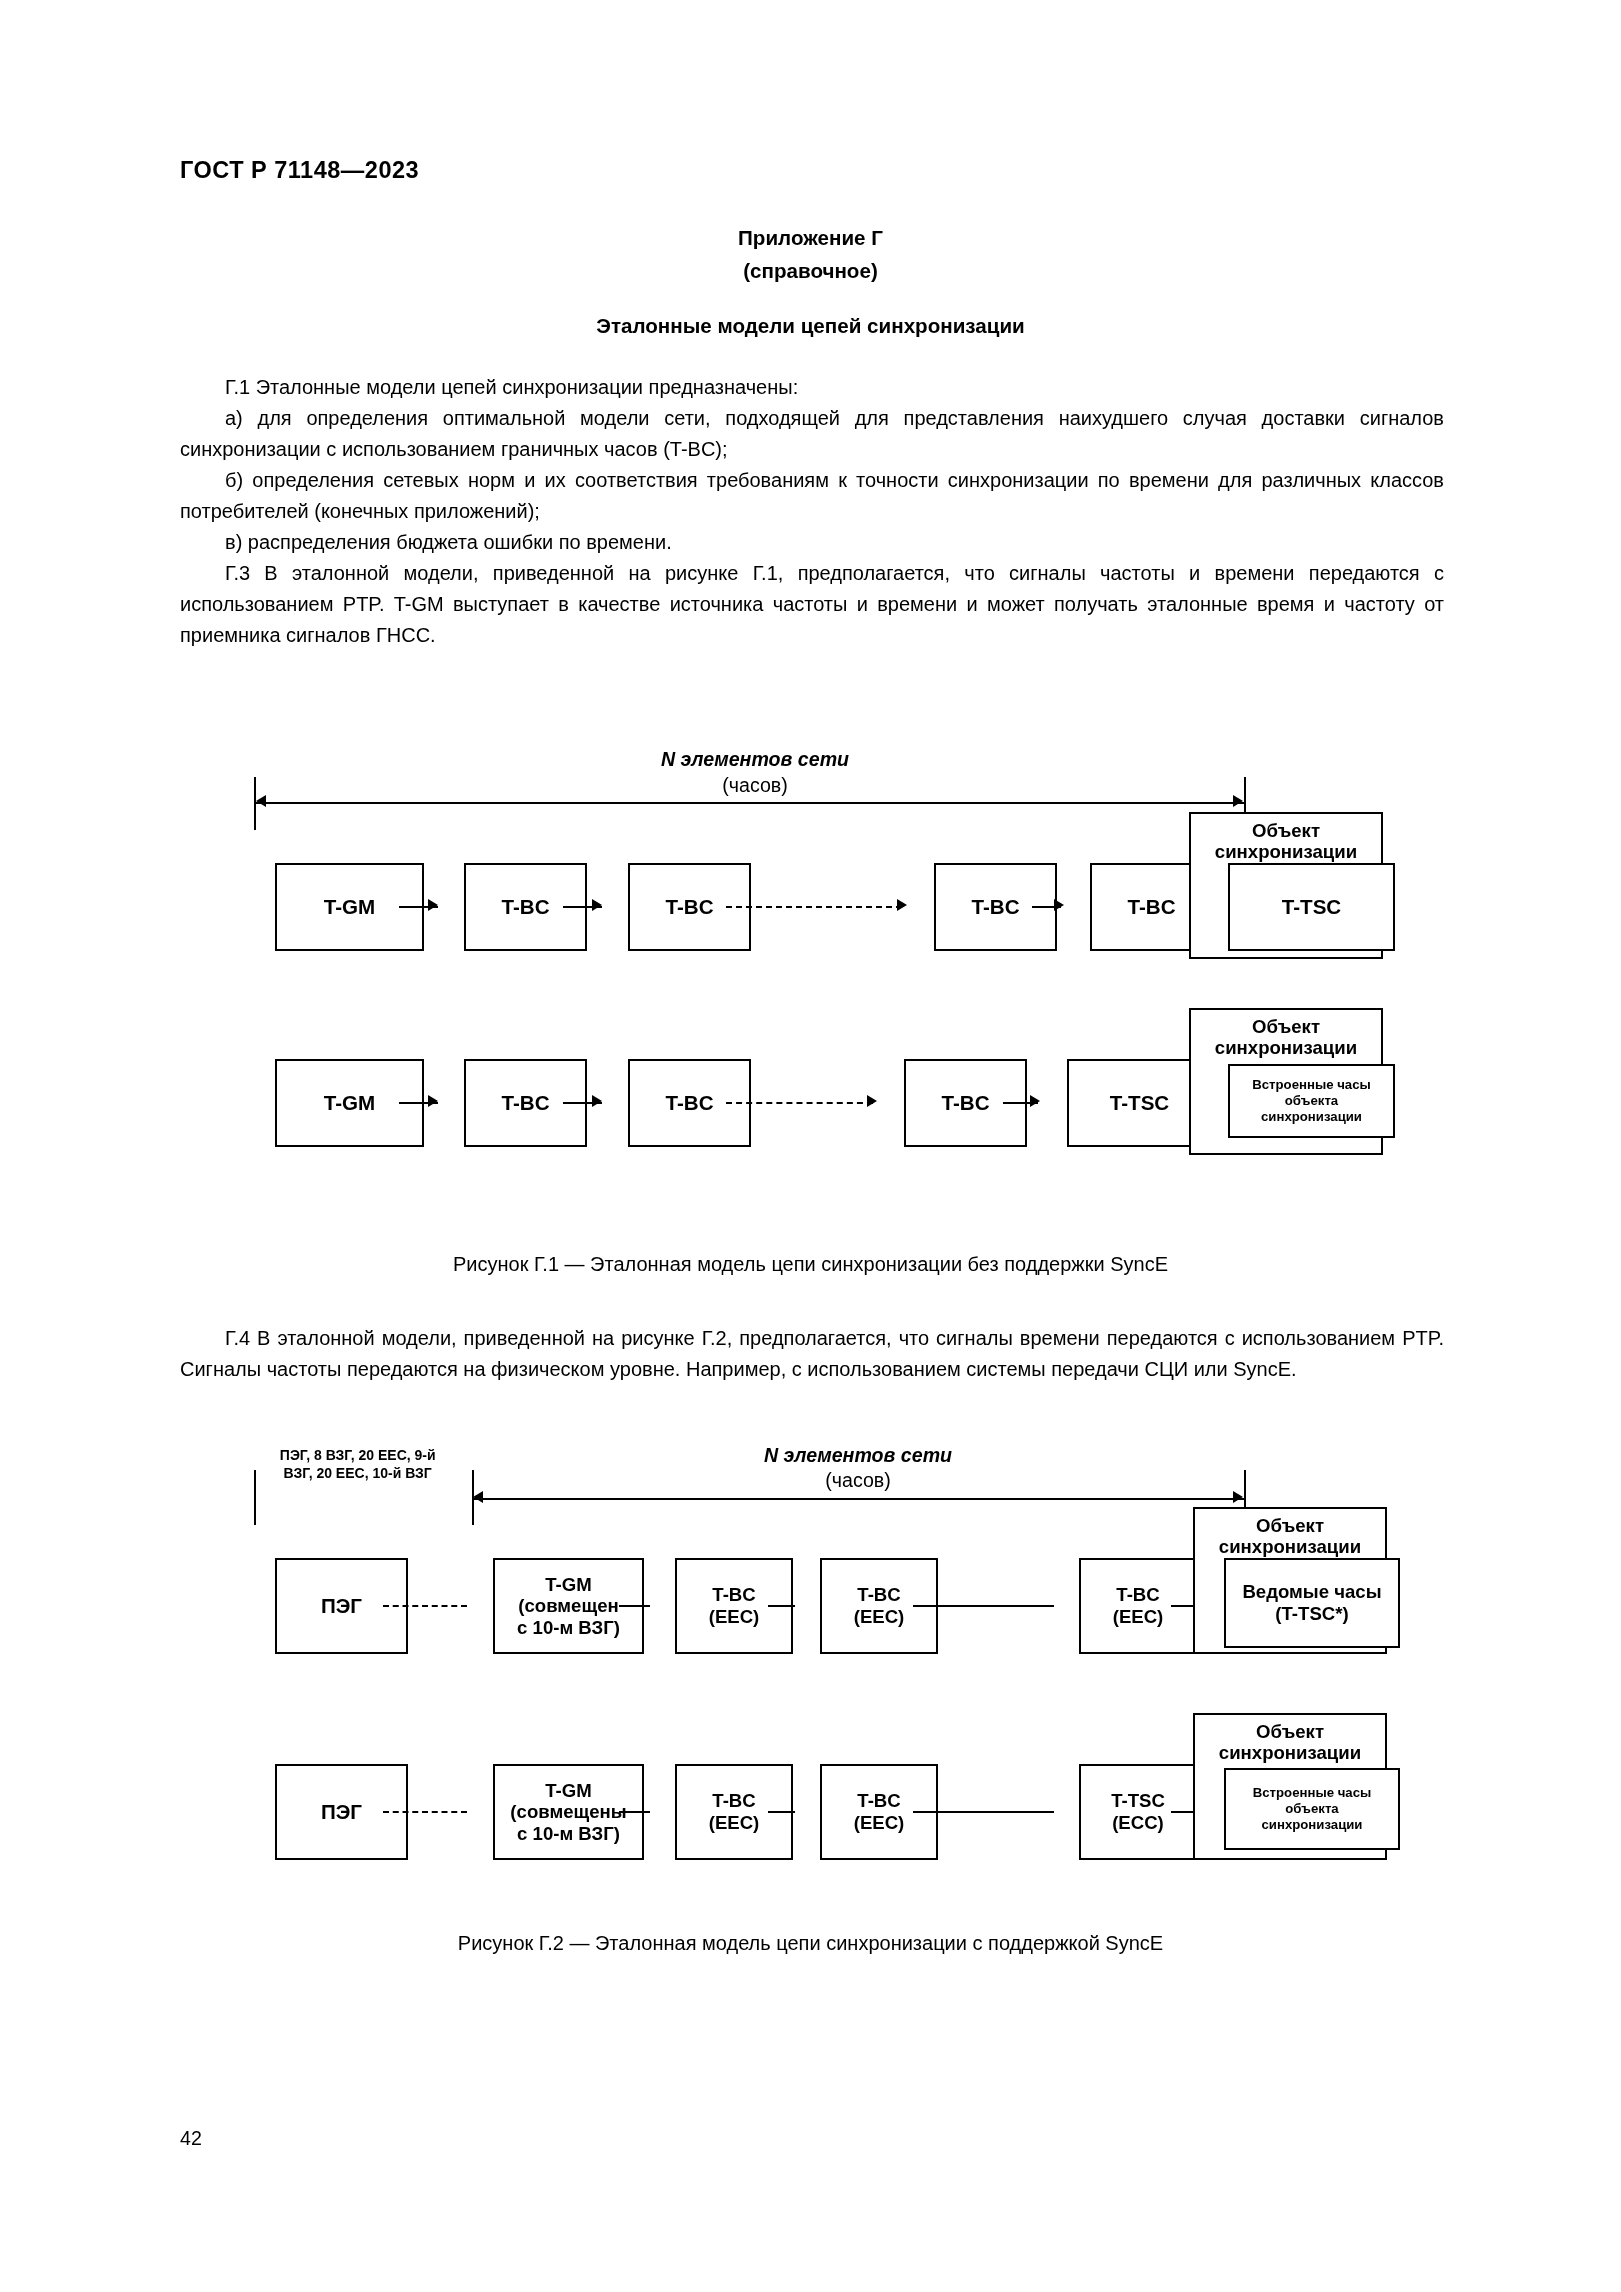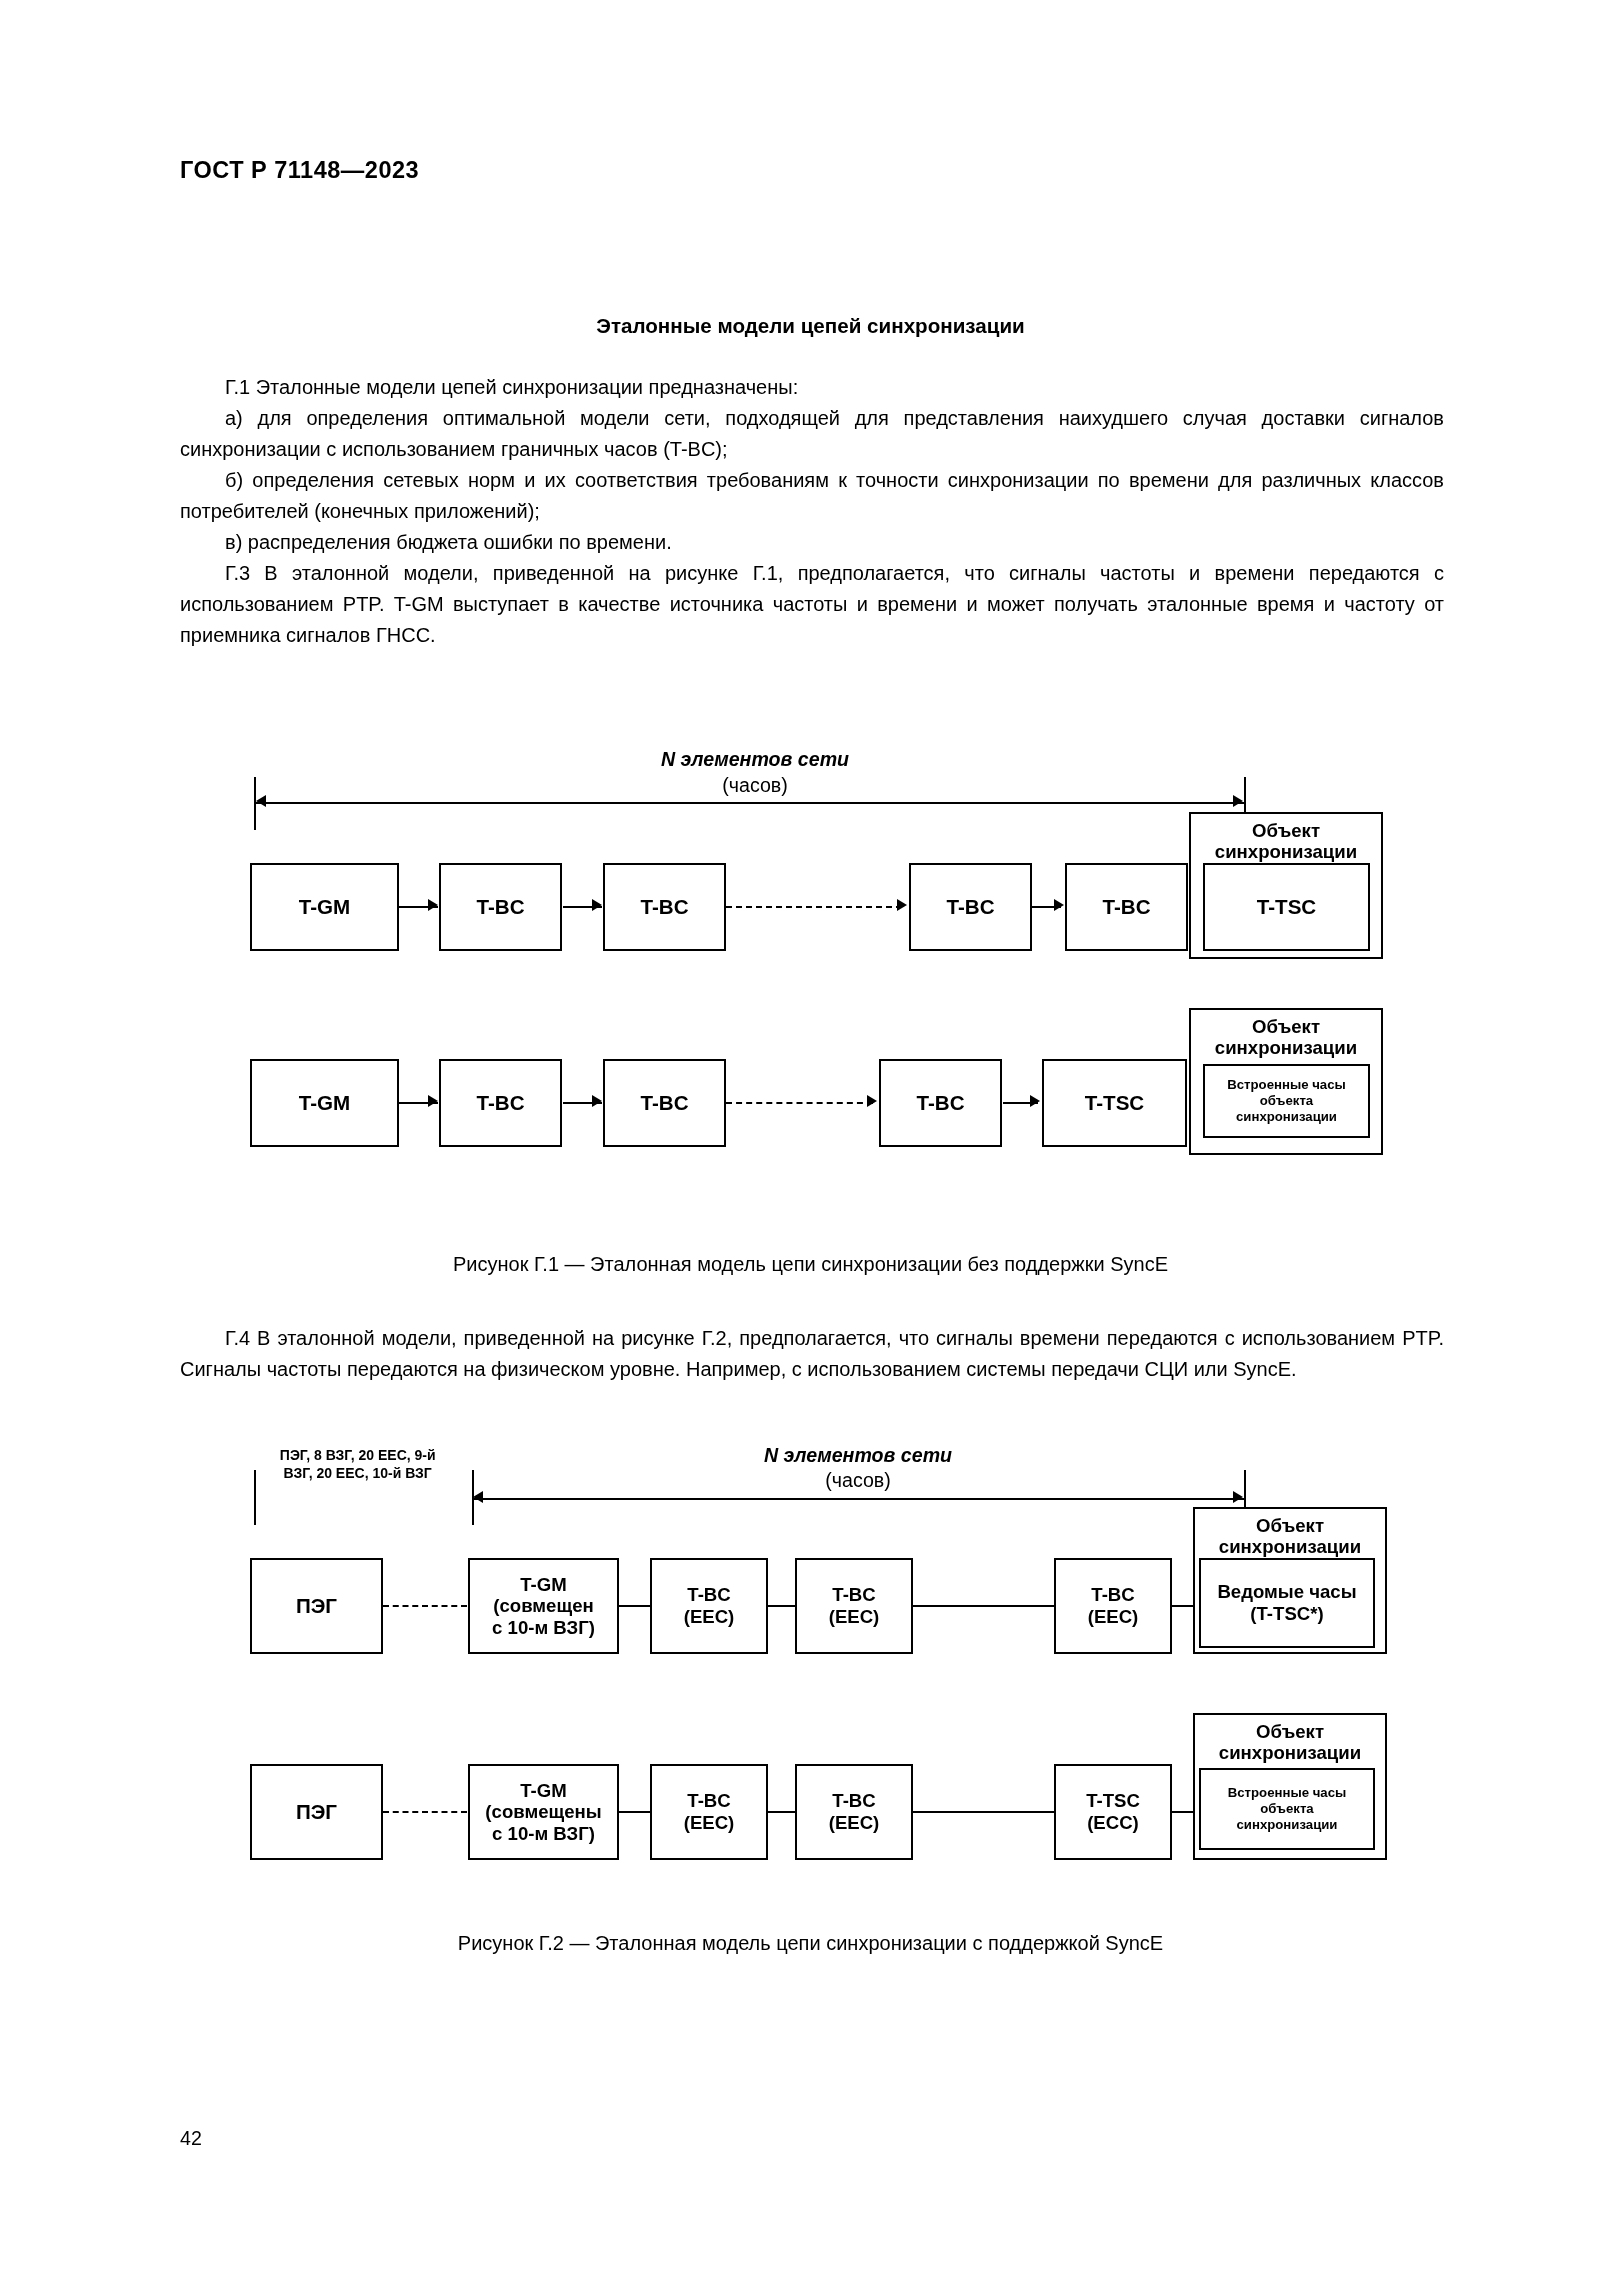--- a/index.html
+++ b/index.html
@@ -81,20 +81,21 @@
     border:2px solid #000;
     background:#fff;
     display:flex;
     align-items:center;
     justify-content:center;
     text-align:center;
     font-size:20.6px;
     font-weight:bold;
     line-height:23.5px;
     box-sizing:border-box;
+    margin-left:25px;
   }
   .node.small { font-size:18.6px; line-height:21.6px; }
   .node.tiny { font-size:13.2px; line-height:15.7px; font-weight:bold; }
 
   .obj-box {
     position:absolute;
     border:2px solid #000;
     background:#fff;
     box-sizing:border-box;
   }
@@ -151,20 +152,24 @@
     line-height:17.6px;
   }
 </style>
 </head>
 <body>
 
 <div class="page">
 
   <div class="header">ГОСТ Р 71148—2023</div>
 
+  <div class="appendix-title">
+    <div>Приложение Г</div>
+    <div>(справочное)</div>
+  </div>
 
   <div class="section-title">Эталонные модели цепей синхронизации</div>
 
   <div class="body-text" id="para-block-1">
     <p class="indent">Г.1 Эталонные модели цепей синхронизации предназначены:</p>
     <p class="indent">а) для определения оптимальной модели сети, подходящей для представления наихудшего случая доставки сигналов синхронизации с использованием граничных часов (T-BC);</p>
     <p class="indent">б) определения сетевых норм и их соответствия требованиям к точности синхронизации по времени для различных классов потребителей (конечных приложений);</p>
     <p class="indent">в) распределения бюджета ошибки по времени.</p>
     <p class="indent">Г.3 В эталонной модели, приведенной на рисунке Г.1, предполагается, что сигналы частоты и времени передаются с использованием PTP. T-GM выступает в качестве источника частоты и времени и может получать эталонные время и частоту от приемника сигналов ГНСС.</p>
   </div>

